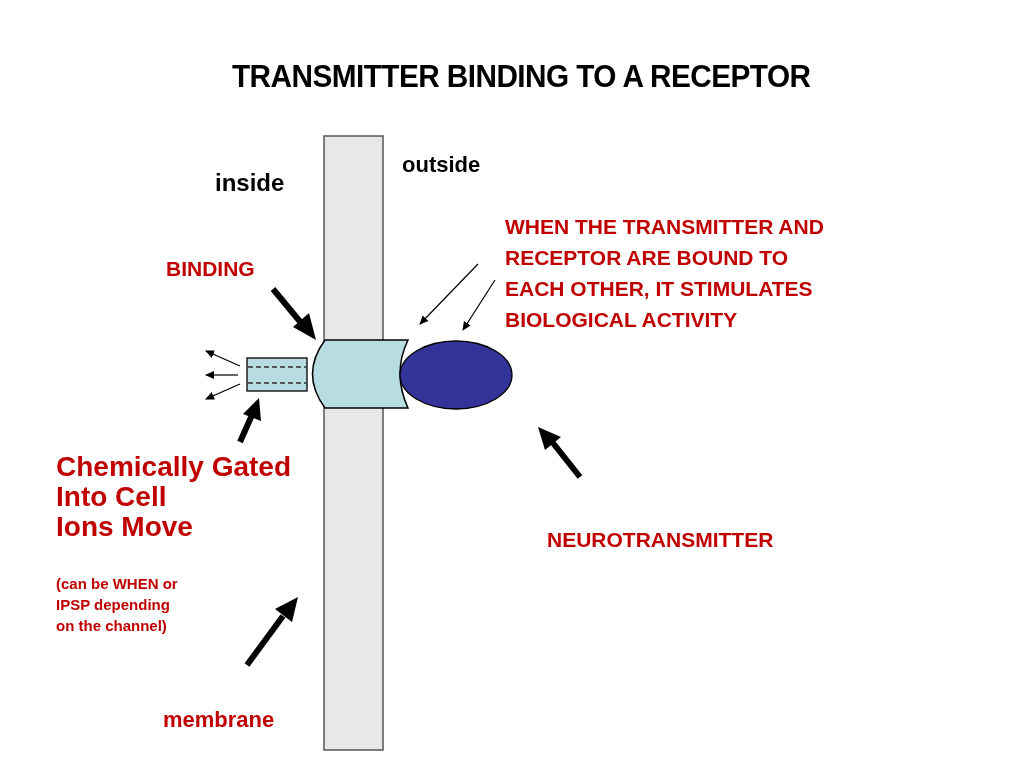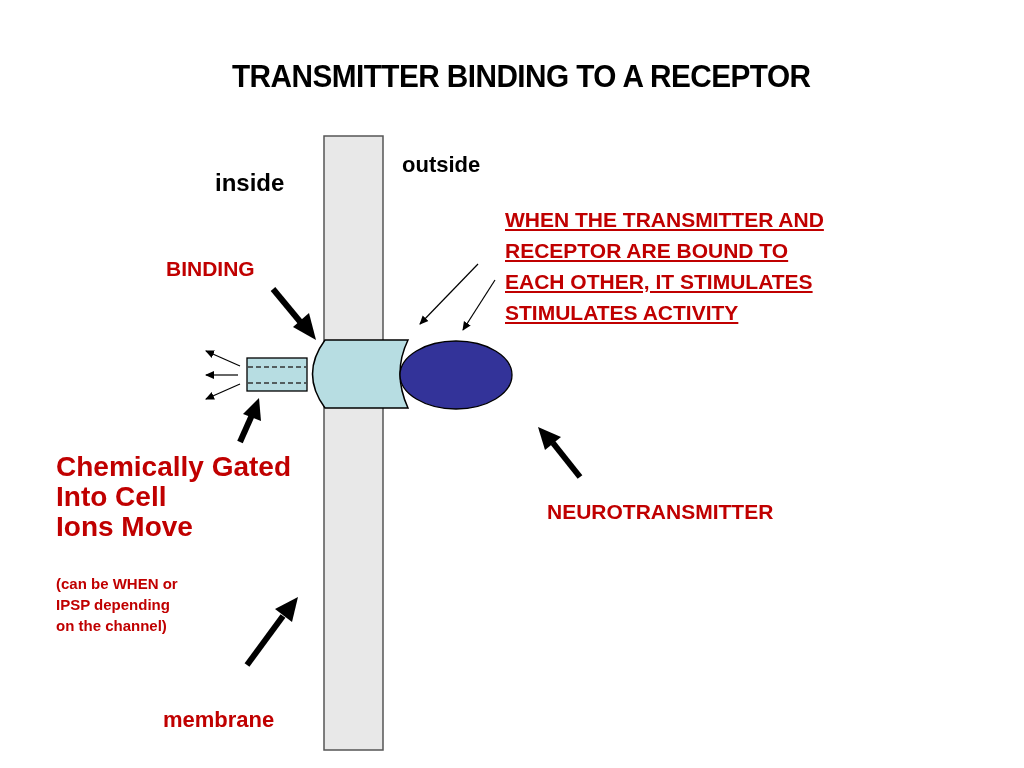--- a/index.html
+++ b/index.html
@@ -5,22 +5,22 @@
     html, body { margin: 0; padding: 0; background: #ffffff; }
     body { width: 1024px; height: 768px; position: relative; overflow: hidden; font-family: "Liberation Sans", sans-serif; }
     .txt { position: absolute; font-weight: bold; white-space: nowrap; font-family: "Liberation Sans", sans-serif; }
     .red { color: #c00000; }
     .black { color: #000000; }
     #title { left: 232px; top: 58px; font-size: 32px; letter-spacing: -0.6px; transform: scaleX(0.93); transform-origin: left top; }
     #inside-label { left: 215px; top: 142px; font-size: 24px; margin-top: 27px; }
     #outside-label { left: 402px; top: 140px; font-size: 22px; margin-top: 12px; }
     #receptor-label { left: 166px; top: 257px; font-size: 21px; }
     .block { position: absolute; font-weight: bold; line-height: 31px; font-size: 21px; }
-    #activity-text { left: 505px; top: 204px; text-decoration: underline; }
-    #neuro-label { left: 547px; top: 500px; font-size: 21px; text-align: center; }
+    #activity-text { left: 505px; top: 211px; }
+    #neuro-label { left: 547px; top: 528px; font-size: 21px; text-align: center; }
     #channel-text { left: 56px; top: 452px; line-height: 30px; font-size: 28px; }
     #channel-note { left: 56px; top: 573px; line-height: 21px; font-size: 15px; }
     #membrane-label { left: 163px; top: 683px; font-size: 22px; margin-top: 24px; }
     svg#diagram { position: absolute; left: 0; top: 0; }
   </style>
 </head>
 <body>
 
 <svg id="diagram" width="1024" height="768" viewBox="0 0 1024 768">
   <defs>
@@ -66,21 +66,21 @@
 
 <div id="title" class="txt black">TRANSMITTER BINDING TO A RECEPTOR</div>
 <div id="inside-label" class="txt black">inside</div>
 <div id="outside-label" class="txt black">outside</div>
 <div id="receptor-label" class="txt red">BINDING</div>
 
 <div id="activity-text" class="block red">
   <div>WHEN THE TRANSMITTER AND</div>
   <div>RECEPTOR ARE BOUND TO</div>
   <div>EACH OTHER, IT STIMULATES</div>
-  <div>STIMULATES ACTIVITY</div>
+  <div>BIOLOGICAL ACTIVITY</div>
 </div>
 
 <div id="neuro-label" class="txt red">NEUROTRANSMITTER</div>
 
 <div id="channel-text" class="block red">
   <div>Chemically Gated</div>
   <div>Into Cell</div>
   <div>Ions Move</div>
 </div>
 

